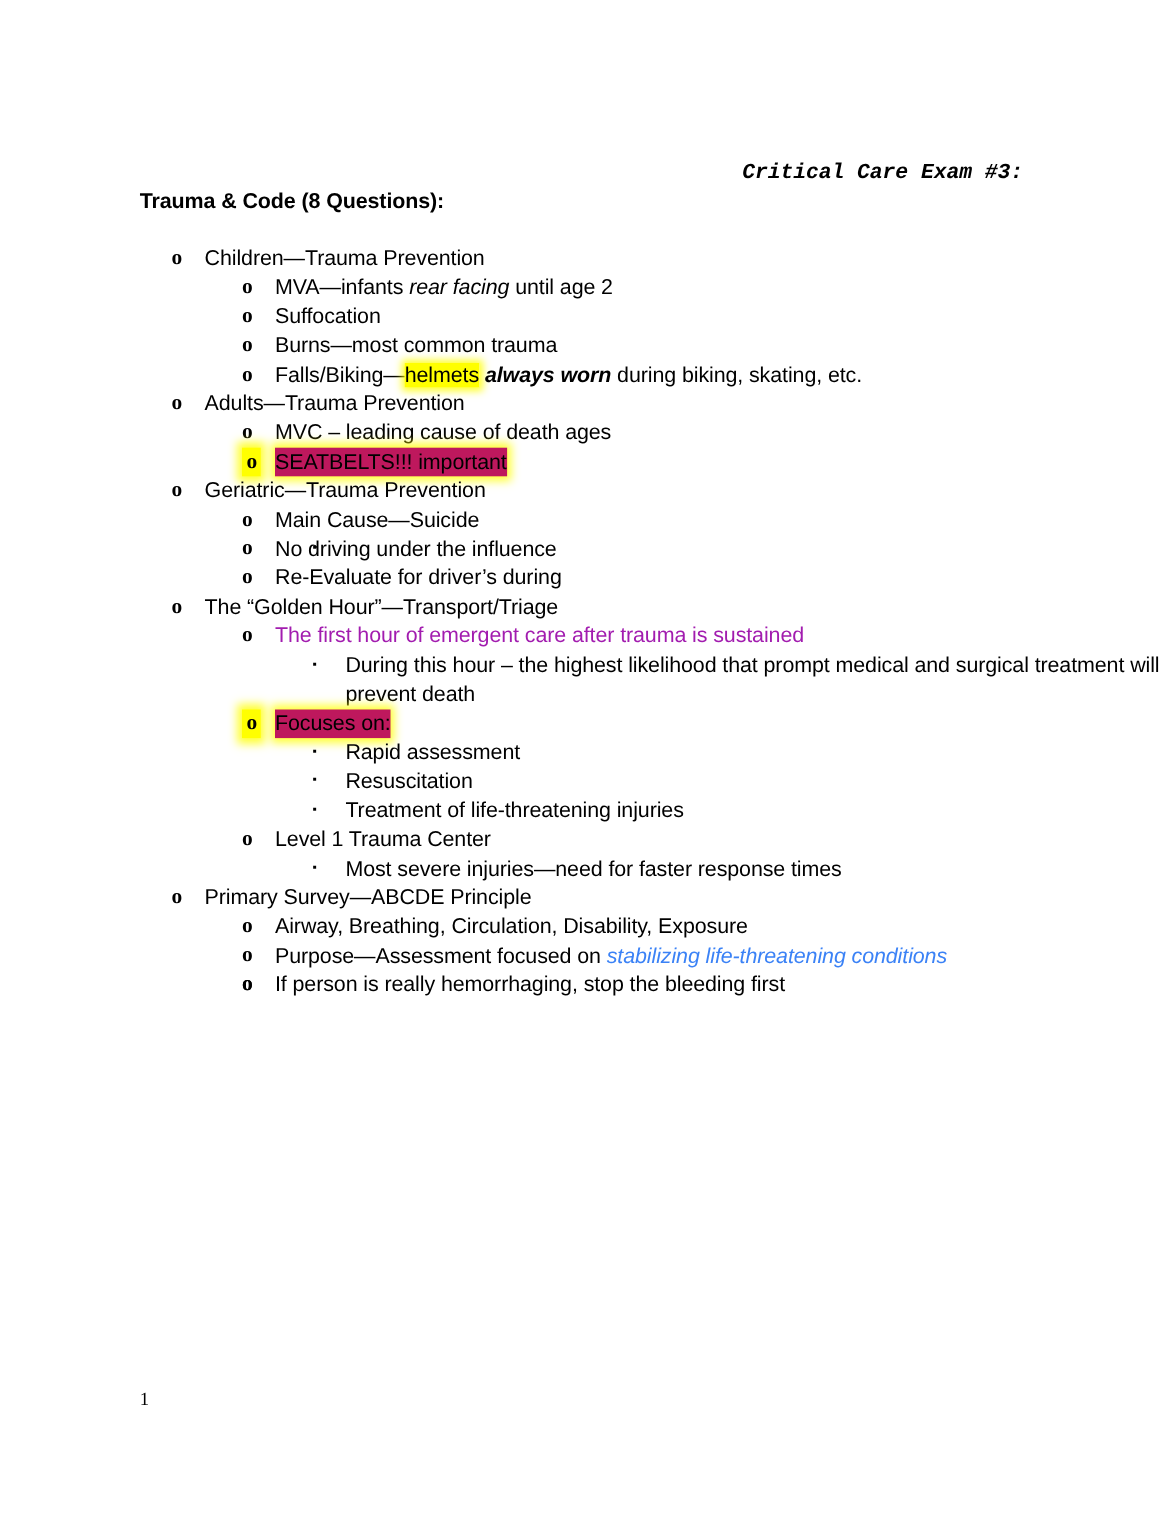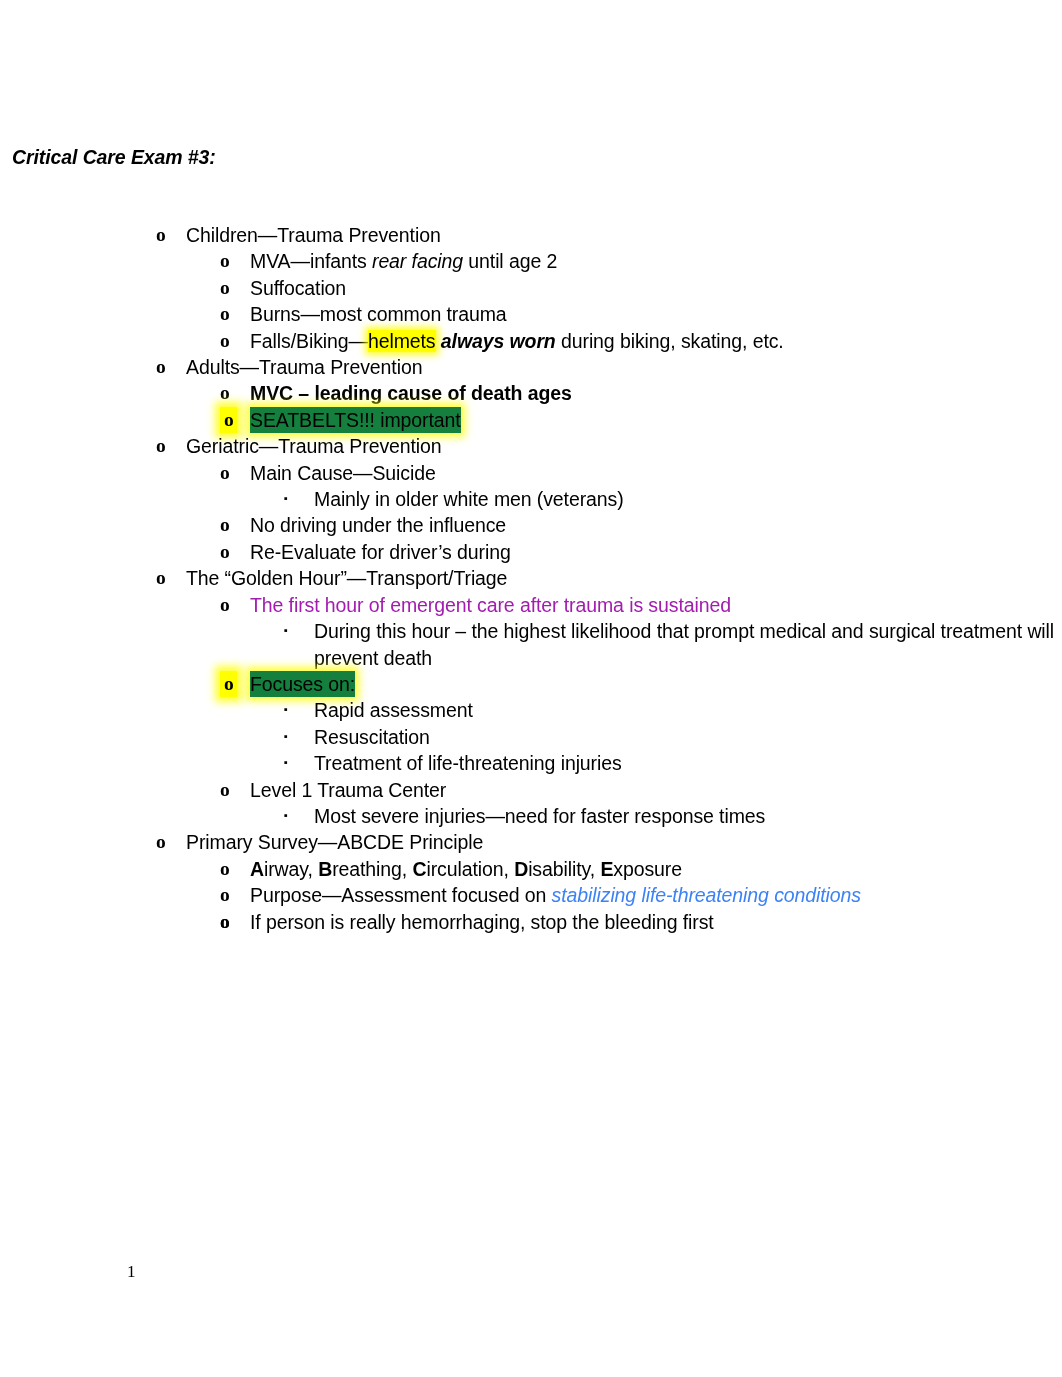--- a/index.html
+++ b/index.html
@@ -18,23 +18,24 @@
     background: #ffffff;
     overflow: hidden;
   }
 
   
   .title-line {
     position: absolute;
     left: 0;
     top: 146px;
     width: 930px;
-    text-align: left;
+    text-align: right;
     padding-left: 12px;
     box-sizing: border-box;
+    font-family: Liberation Mono, monospace;
   }
   .doc-title {
     font-size: 19.5px;
     font-weight: bold;
     font-style: italic;
     letter-spacing: -0.1px;
   }
   .subtitle-line {
     position: absolute;
     left: 127px;
@@ -81,35 +82,35 @@
     font-size: 11px;
     font-family: "Liberation Sans", sans-serif;
     line-height: 24px;
   }
 
   .txt {
     display: inline;
   }
 
   
-  .b   { font-weight: bold; }
+  .b   { font-weight: normal; }
   .i   { font-style: italic; }
   .bi  { font-weight: bold; font-style: italic; }
   .red { color: #a21caf; }
   .red-i { color: #3b82f6; font-style: italic; }
 
   
   .hl {
     background-color: #FFFF00;
     box-shadow: 0 0 7px 3px rgba(255,255,0,0.85);
     margin-top: 20px;
   }
   .hl-row {
     display: inline-block;
-    background-color: #15803d;
+    background-color: #be185d;
     box-shadow: 0 0 8px 4px rgba(255,255,0,0.8);
   }
   .marker-hl {
     background-color: #FFFF00;
     box-shadow: 0 0 8px 5px rgba(255,255,0,0.8);
     padding: 0 3px 0 4px;
   }
 
   
   .page-number {
@@ -123,20 +124,23 @@
 </style>
 </head>
 <body>
 
 <div class="page">
 
   <div class="title-line">
     <span class="doc-title">Critical Care Exam #3:</span>
   </div>
 
+  <div class="subtitle-line">
+    <span class="doc-subtitle">Trauma &amp; Code (8 Questions):</span>
+  </div>
 
   <div class="outline">
 
     <div class="li lvl1">
       <span class="marker">o</span>
       <span class="txt">Children—Trauma Prevention</span>
     </div>
 
     <div class="li lvl2">
       <span class="marker">o</span>
@@ -178,21 +182,20 @@
       <span class="txt">Geriatric—Trauma Prevention</span>
     </div>
 
     <div class="li lvl2">
       <span class="marker">o</span>
       <span class="txt">Main Cause—Suicide</span>
     </div>
 
     <div class="li lvl3">
       <span class="marker sq">▪</span>
-      <span class="txt">Mainly in older white men (veterans)</span>
     </div>
 
     <div class="li lvl2">
       <span class="marker">o</span>
       <span class="txt">No driving under the influence</span>
     </div>
 
     <div class="li lvl2">
       <span class="marker">o</span>
       <span class="txt">Re-Evaluate for driver’s during</span>

